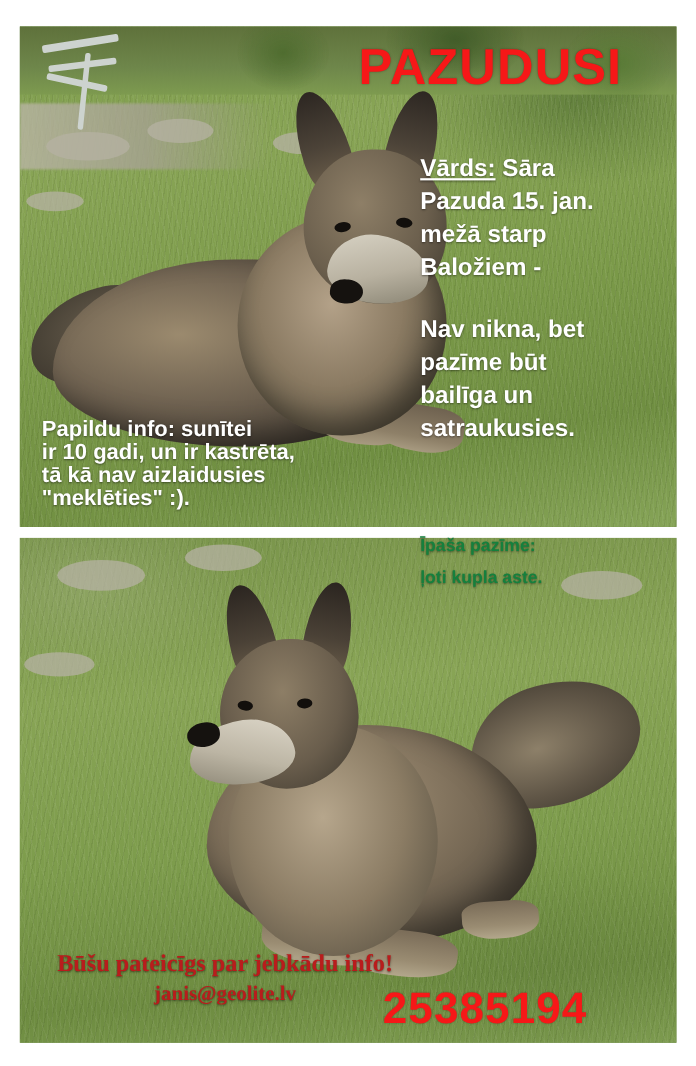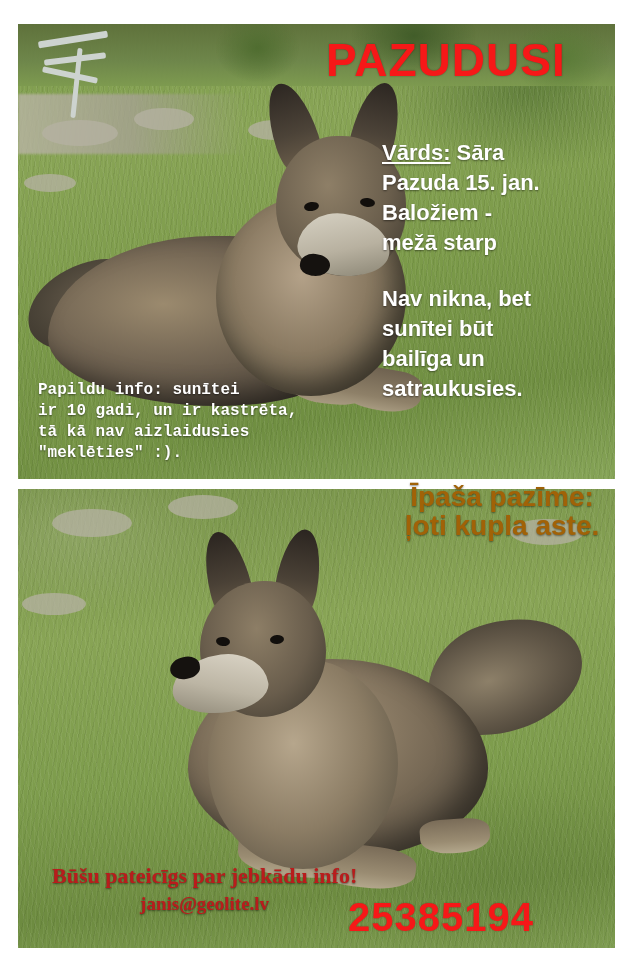--- a/index.html
+++ b/index.html
@@ -303,40 +303,39 @@
   .info-block .u { text-decoration: underline; }
   .info-block p { margin: 0; }
   .info-block .gap { height: 26px; }
 
   .extra-note {
     position: absolute;
     left: 38px;
     top: 380px;
     width: 300px;
     color: #ffffff;
-    font-size: 16px;
+    font-size: 20px;
     line-height: 21px;
     font-weight: bold;
-    font-family: Liberation Mono, monospace;
+    font-family: Liberation Sans, sans-serif;
     text-shadow: 0 1px 2px rgba(0,0,0,.5);
   }
   .extra-note p { margin: 0; }
 
   .mark-note {
     position: absolute;
     left: 382px;
     top: 482px;
     width: 240px;
-    color: #a16207;
-    font-size: 28px;
+    color: #15803d;
+    font-size: 16px;
     line-height: 29px;
     font-weight: bold;
     font-family: "Liberation Sans", sans-serif;
     text-shadow: 0 1px 2px rgba(0,0,0,.45);
-    text-align: center;
   }
   .mark-note p { margin: 0; }
 
   .contact {
     position: absolute;
     left: 52px;
     top: 862px;
     color: #b91c1c;
     font-size: 22px;
     line-height: 28px;
@@ -419,25 +418,25 @@
       <div class="muzzle"></div>
       <div class="nose"></div>
     </div>
   </div>
 
   <div class="title">PAZUDUSI</div>
 
   <div class="info-block">
     <p><span class="u">Vārds:</span> <span>Sāra</span></p>
     <p>Pazuda 15. jan.</p>
+    <p>mežā starp</p>
     <p>Baložiem -</p>
-    <p>mežā starp</p>
     <div class="gap"></div>
     <p>Nav nikna, bet</p>
-    <p>sunītei būt</p>
+    <p>pazīme būt</p>
     <p>bailīga un</p>
     <p>satraukusies.</p>
   </div>
 
   <div class="extra-note">
     <p>Papildu info: sunītei</p>
     <p>ir 10 gadi, un ir kastrēta,</p>
     <p>tā kā nav aizlaidusies</p>
     <p>"meklēties" :).</p>
   </div>

